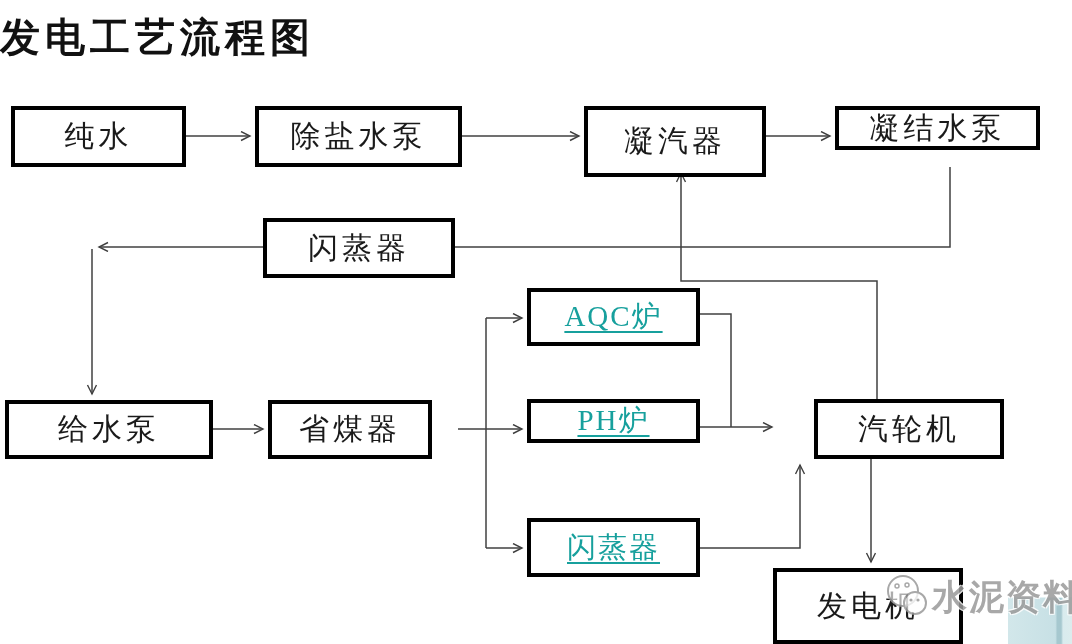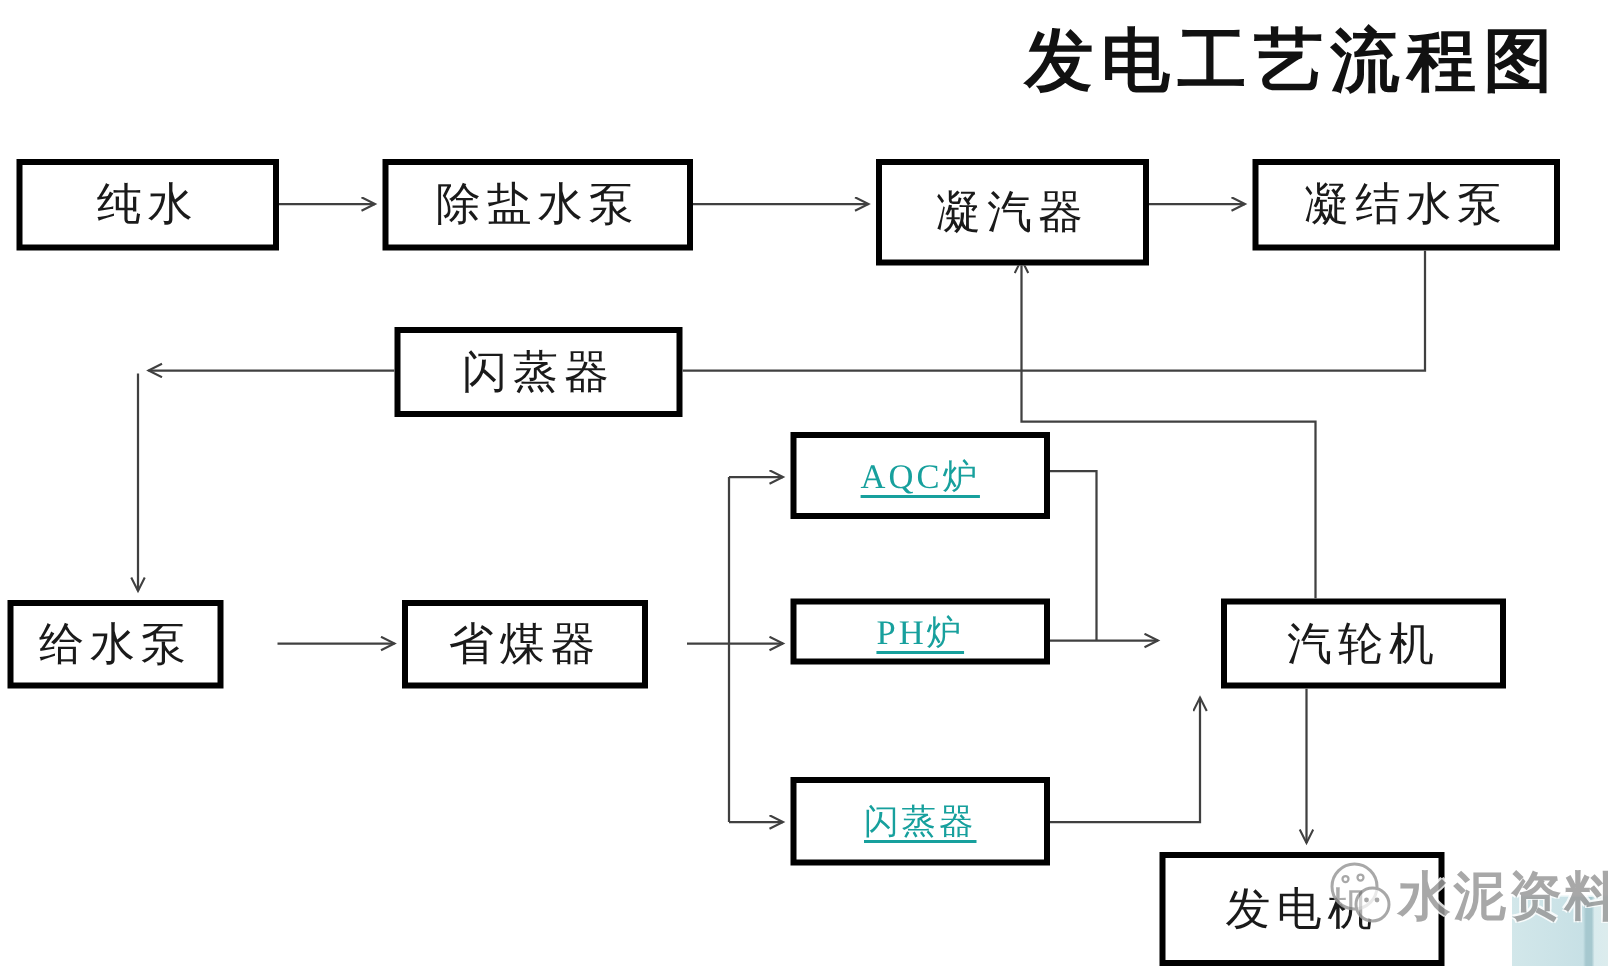--- a/index.html
+++ b/index.html
@@ -7,22 +7,22 @@
   .canvas {
     position:relative;
     width:1072px; height:644px;
     background:#ffffff;
     overflow:hidden;
     font-family:"Liberation Serif","DejaVu Serif",serif;
   }
   .diagram-title {
     position:absolute;
     left:0; top:10px; width:1040px;
-    text-align:right;
-    font-size:46px;
+    text-align:left;
+    font-size:40px;
     font-weight:bold;
     letter-spacing:5px;
     color:#111111;
     white-space:nowrap;
   }
   .node {
     position:absolute;
     border:4px solid #000000;
     background:#ffffff;
     display:flex;
@@ -30,21 +30,21 @@
     justify-content:center;
     z-index:2;
   }
   .node-label {
     font-size:30px;
     letter-spacing:4px;
     color:#1a1a1a;
     white-space:nowrap;
   }
   .link-label {
-    font-size:23px;
+    font-size:29px;
     letter-spacing:2px;
     color:#17a09d;
     text-decoration:underline;
     text-underline-offset:5px;
     cursor:pointer;
     white-space:nowrap;
   }
   svg.wires { position:absolute; left:0; top:0; z-index:1; }
   .watermark {
     position:absolute;
@@ -107,30 +107,30 @@
 
   <div class="node" style="left:255px;top:106px;width:207px;height:61px">
     <span class="node-label">除盐水泵</span>
   </div>
   <div class="node" style="left:11px;top:106px;width:175px;height:61px">
     <span class="node-label">纯水</span>
   </div>
   <div class="node" style="left:584px;top:106px;width:182px;height:71px">
     <span class="node-label">凝汽器</span>
   </div>
-  <div class="node" style="left:835px;top:106px;width:205px;height:61px">
+  <div class="node" style="left:835px;top:106px;width:205px;height:44px">
     <span class="node-label">凝结水泵</span>
   </div>
   <div class="node" style="left:263px;top:218px;width:192px;height:60px">
     <span class="node-label">闪蒸器</span>
   </div>
   <div class="node" style="left:527px;top:288px;width:173px;height:58px">
     <span class="link-label">AQC炉</span>
   </div>
-  <div class="node" style="left:5px;top:400px;width:144px;height:59px">
+  <div class="node" style="left:5px;top:400px;width:208px;height:59px">
     <span class="node-label">给水泵</span>
   </div>
   <div class="node" style="left:268px;top:400px;width:164px;height:59px">
     <span class="node-label">省煤器</span>
   </div>
   <div class="node" style="left:527px;top:399px;width:173px;height:44px">
     <span class="link-label">PH炉</span>
   </div>
   <div class="node" style="left:814px;top:399px;width:190px;height:60px">
     <span class="node-label">汽轮机</span>

